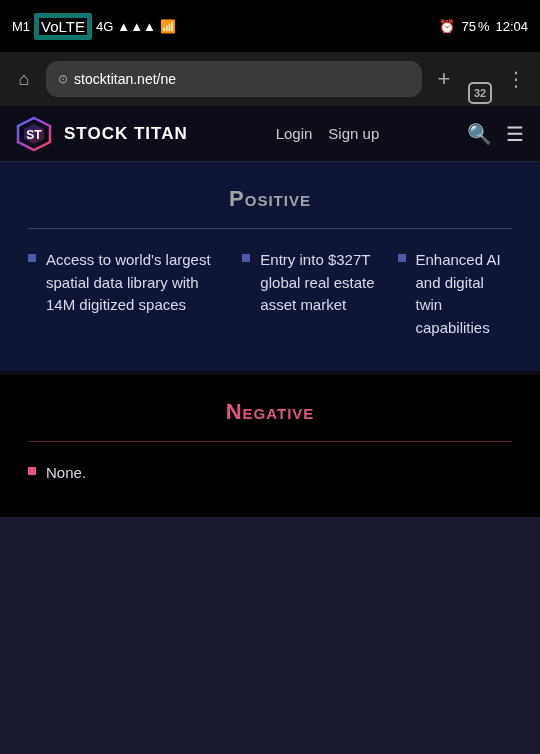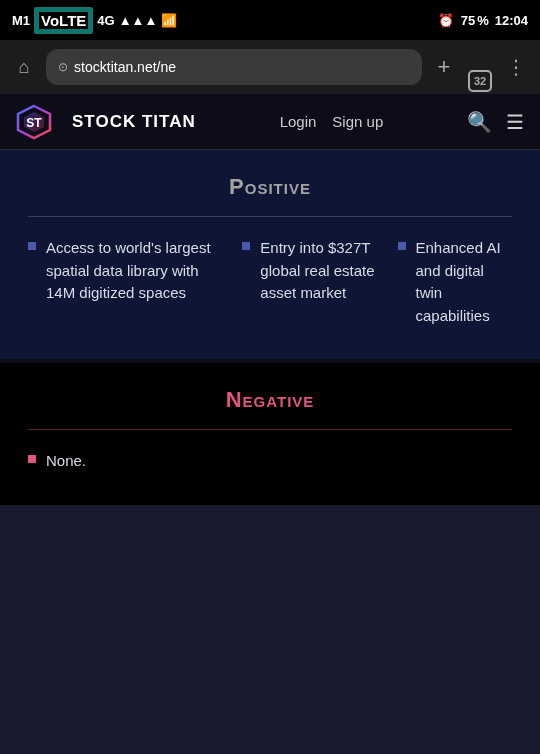--- a/index.html
+++ b/index.html
@@ -10,27 +10,27 @@
       min-height: 754px;
       background: #1a1a2e;
       font-family: -apple-system, BlinkMacSystemFont, 'Segoe UI', Arial, sans-serif;
       overflow-x: hidden;
     }
 
     
     .status-bar {
       background: #000;
       color: #fff;
-      height: 40px;
+      height: 52px;
       display: flex;
       align-items: center;
       justify-content: space-between;
       padding: 0 12px;
       font-size: 13px;
-      font-weight: 700;
+      font-weight: 400;
     }
     .status-left {
       display: flex;
       align-items: center;
       gap: 4px;
     }
     .status-right {
       display: flex;
       align-items: center;
       gap: 6px;
@@ -117,21 +117,21 @@
       height: 56px;
       display: flex;
       align-items: center;
       justify-content: space-between;
       padding: 0 16px;
       border-bottom: 1px solid #2a2a3e;
     }
     .logo-area {
       display: flex;
       align-items: center;
-      gap: 20px;
+      gap: 12px;
     }
     .logo-icon {
       width: 36px;
       height: 36px;
     }
     .logo-text {
       color: #fff;
       font-size: 17px;
       font-weight: 700;
       letter-spacing: 1px;

